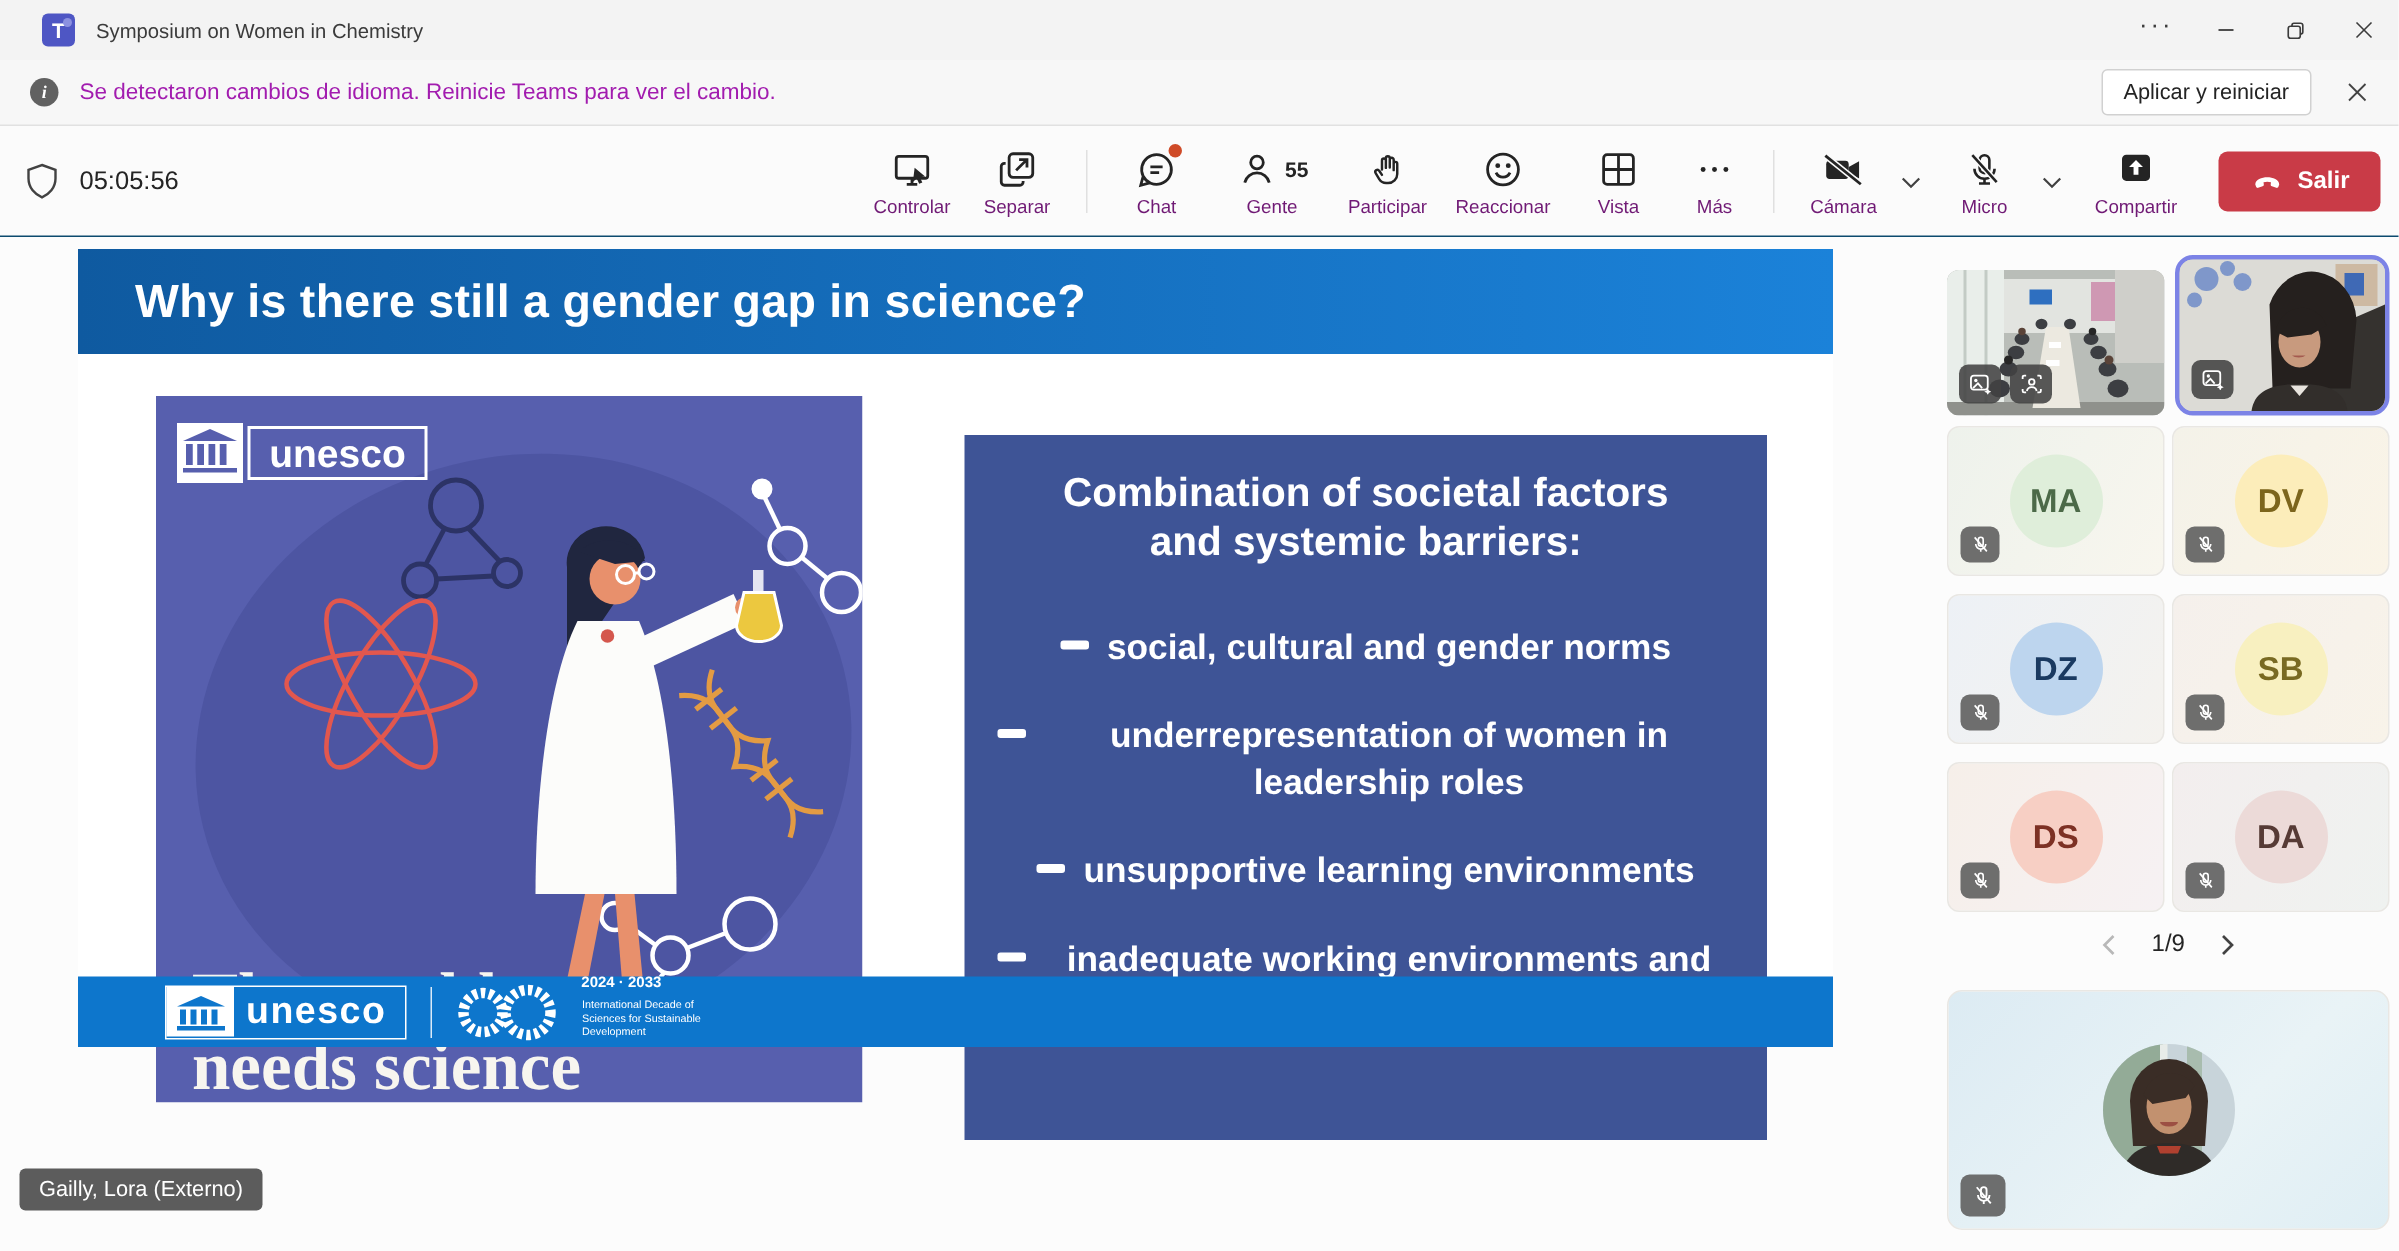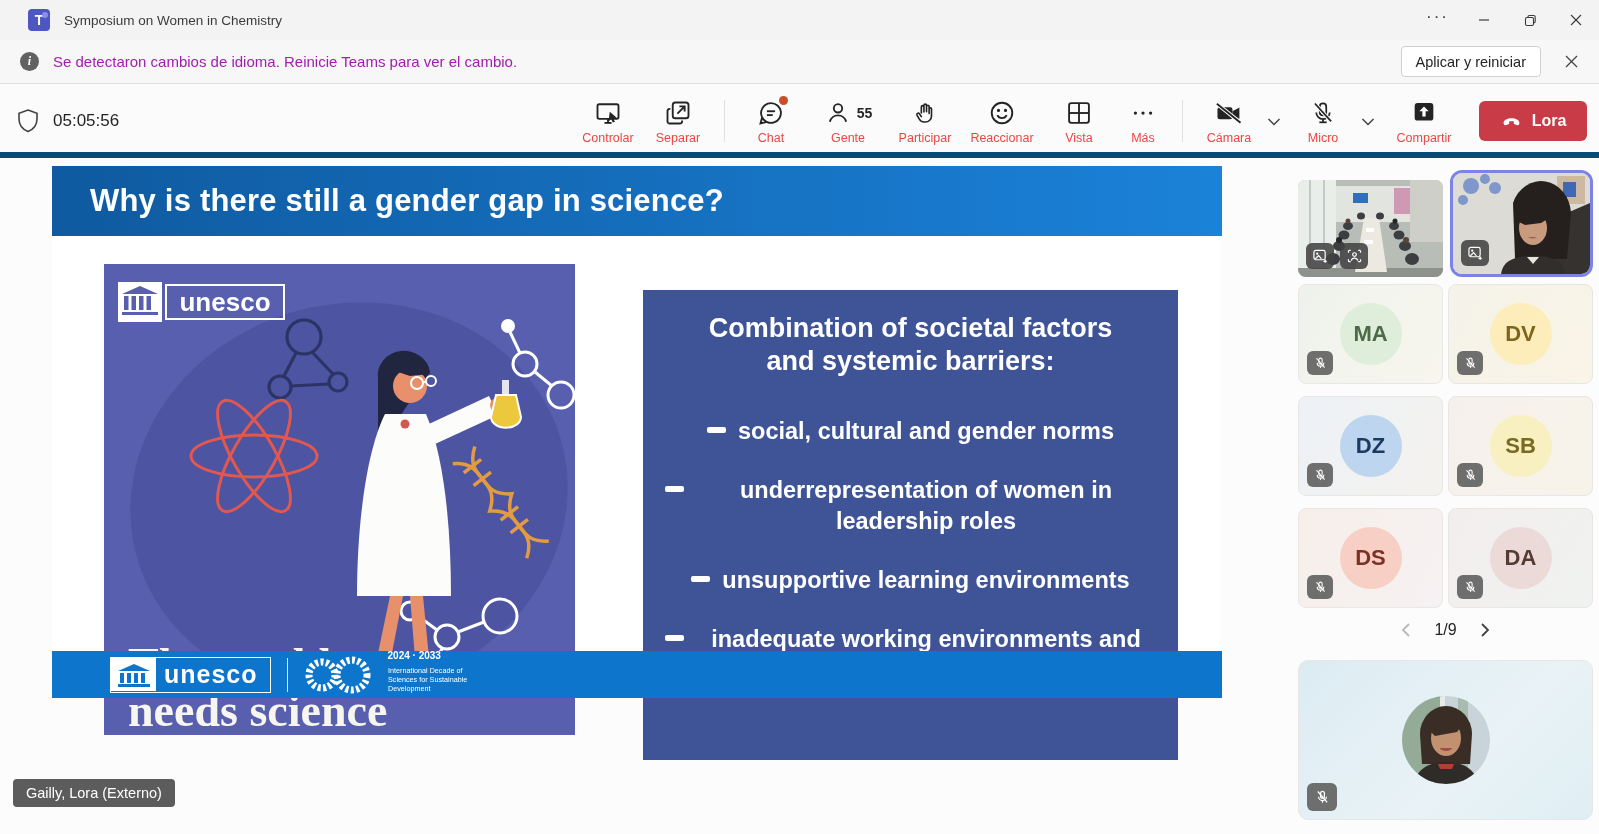--- a/index.html
+++ b/index.html
@@ -28,28 +28,28 @@
     font-size:12px; font-weight:bold; display:flex; align-items:center; justify-content:center;
     margin-left:20px; font-family:"Liberation Serif", serif; font-style:italic; }
   .notif-msg { margin-left:14px; font-size:15px; color:#a21caf; }
   .notif-actions { margin-left:auto; display:flex; align-items:center; }
   .notif-btn { height:31px; padding:0 14px; background:#fff; border:1px solid #d1d1d1;
     border-radius:4px; font-size:14.5px; color:#242424; display:flex; align-items:center; }
   .notif-close { width:40px; height:40px; margin:0 8px 0 10px; display:flex; align-items:center; justify-content:center; }
 
   
   .toolbar { position:absolute; left:0; top:84px; width:1599px; height:74px;
-    background:#fbfbfb; border-bottom:6px solid #0c4a6e; }
+    background:#fbfbfb; border-bottom:1px solid #0c4a6e; }
   .timer { position:absolute; left:16px; top:0; height:74px; display:flex; align-items:center; gap:13px; }
   .timer .time { font-size:17px; color:#242424; }
   .tb-center { position:absolute; left:576px; top:0; height:74px; display:flex; align-items:center; gap:6px; }
   .tb-right { position:absolute; right:12px; top:0; height:74px; display:flex; align-items:center; gap:6px; }
   .tb-btn { width:64px; height:66px; display:flex; flex-direction:column; align-items:center;
     justify-content:center; gap:3px; border-radius:6px; position:relative; }
-  .tb-btn .lbl { font-size:12.5px; color:#ef4444; white-space:nowrap; }
+  .tb-btn .lbl { font-size:12.5px; color:#701a75; white-space:nowrap; }
   .tb-btn .icw { height:30px; display:flex; align-items:center; justify-content:center; position:relative; }
   .tb-div { width:1px; height:42px; background:#e0e0e0; margin:0 8px; }
   .chat-dot { position:absolute; right:-3px; top:-2px; width:9px; height:9px; border-radius:50%; background:#cf4b28; }
   .count { font-size:14px; font-weight:bold; color:#242424; margin-left:5px; }
   .chev { width:22px; height:66px; display:flex; align-items:center; justify-content:center; margin-left:-4px; }
   .leave-btn { height:40px; min-width:108px; margin-left:10px; background:#c93b47; border-radius:6px;
     color:#fff; display:flex; align-items:center; justify-content:center; gap:9px; padding:0 16px; }
   .leave-btn .lbl { font-size:16px; font-weight:bold; color:#fff; }
 
   
@@ -308,21 +308,21 @@
           <path d="M12 6.5 l4 4 h-2.6 v4.5 h-2.8 v-4.5 H8 Z" fill="#fff"></path>
         </svg>
       </div>
       <span class="lbl">Compartir</span>
     </div>
 
     <div class="leave-btn">
       <svg width="23" height="22" viewBox="0 0 24 24" fill="#fff">
         <path d="M3.3 14.2 C3.3 10.6 8 8.9 12 8.9 s8.7 1.7 8.7 5.3 l-.6 1.7 c-.2 .6 -.9 .9 -1.5 .7 l-3.2 -1.1 c-.6 -.2 -1 -.8 -.9 -1.4 l.2 -1.5 c-1.8 -.5 -3.6 -.5 -5.4 0 l.2 1.5 c.1 .6 -.3 1.2 -.9 1.4 l-3.2 1.1 c-.6 .2 -1.3 -.1 -1.5 -.7 Z"></path>
       </svg>
-      <span class="lbl">Lora</span>
+      <span class="lbl">Salir</span>
     </div>
   </div>
 </div>
 
 <div class="stage">
 
   <div class="slide">
     <div class="slide-header">
       <h1>Why is there still a gender gap in science?</h1>
     </div>

